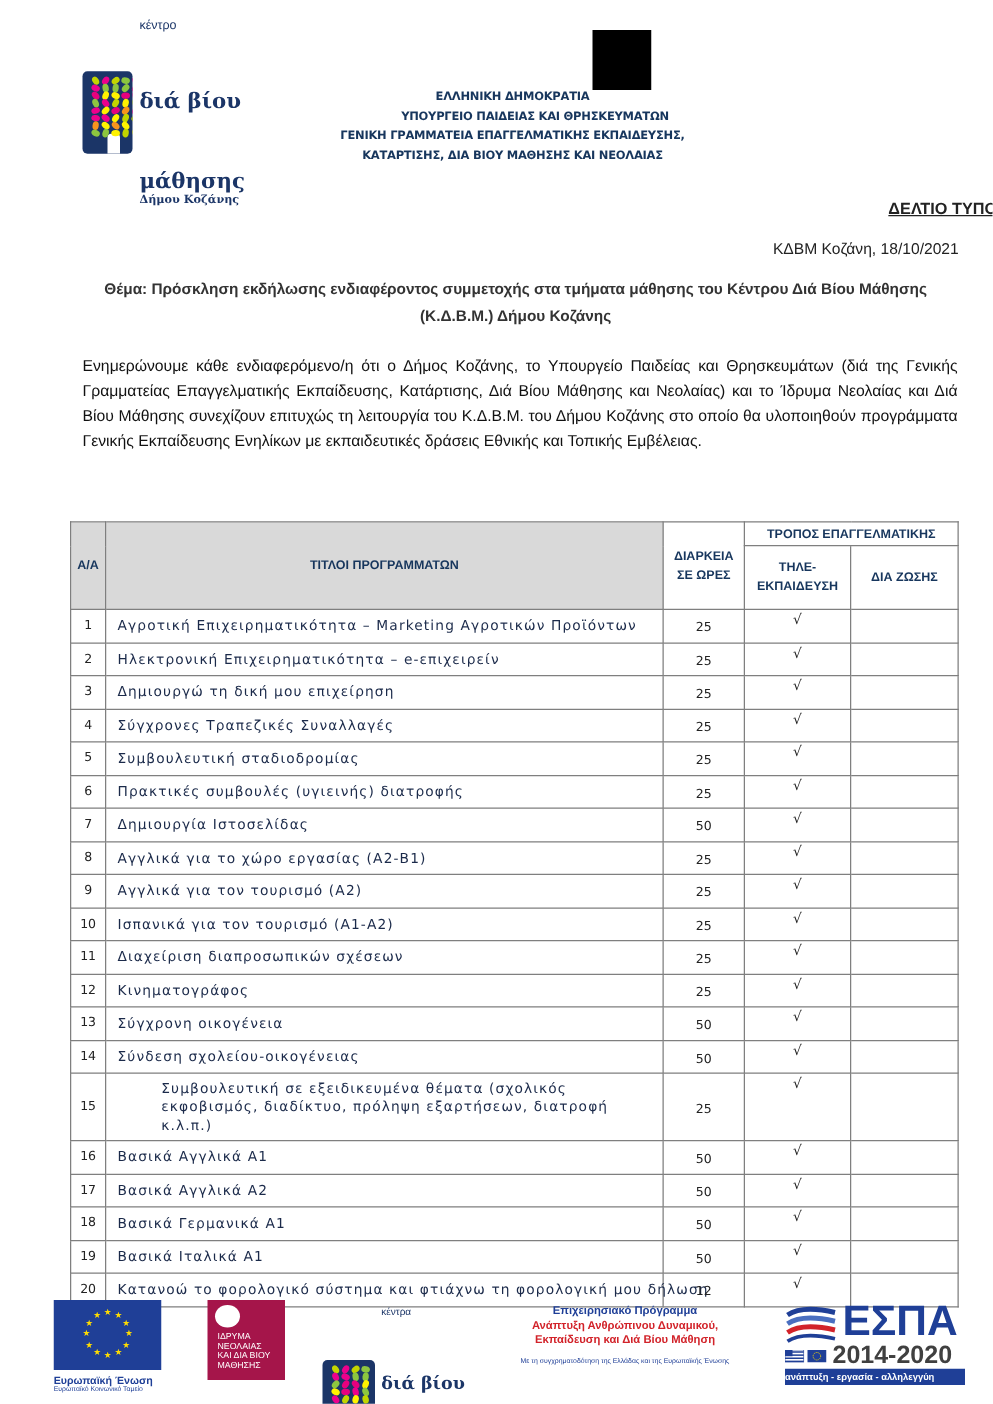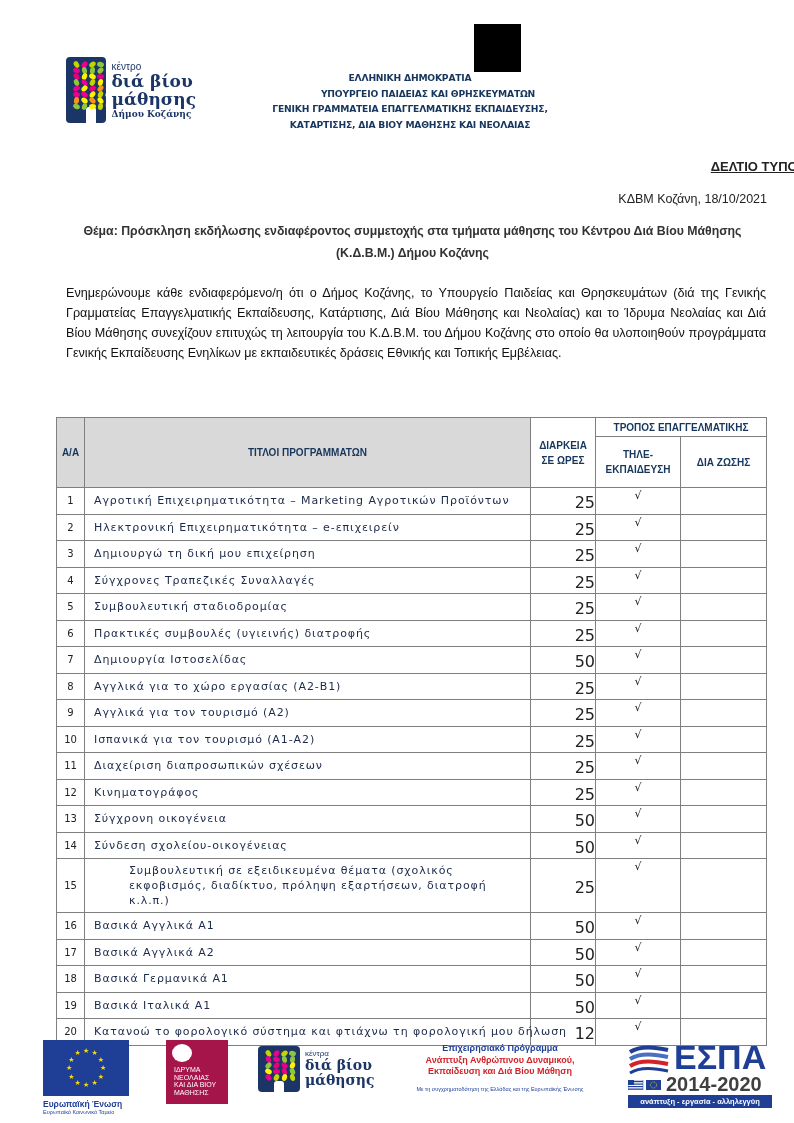--- a/index.html
+++ b/index.html
@@ -6,21 +6,21 @@
   body { width: 794px; height: 1123px; position: relative; overflow: hidden;
          font-family: "Liberation Sans", "DejaVu Sans", sans-serif; color: #000; }
 
   
   .logo-main { position: absolute; left: 66px; top: 57px; width: 130px; height: 66px; display: flex; align-items: center; }
   .logo-square { width: 50px; height: 66px; background: #1b3567; border-radius: 4px; position: relative; overflow: hidden; }
   .tree-dot { position: absolute; width: 7px; height: 5px; border-radius: 50%; }
   .trunk { position: absolute; left: 20px; bottom: 0; width: 10px; height: 16px; background: #ffffff; border-radius: 3px 3px 0 0; }
   .logo-text { margin-left: 6px; color: #1b3567; line-height: 1; }
   .logo-text .small { font-size: 10px; }
-  .logo-text .big { font-family: "DejaVu Serif", serif; font-size: 17px; font-weight: bold; line-height: 18px; }
+  .logo-text .big { font-family: "DejaVu Serif", serif; font-size: 17px; font-weight: bold; line-height: 18px; margin-top: 46px; }
   .logo-text .sub { font-family: "DejaVu Serif", serif; font-size: 9px; font-weight: bold; margin-top: 2px; }
 
   .redact { position: absolute; left: 474px; top: 24px; width: 47px; height: 48px; background: #000; }
 
   .gov { position: absolute; left: 200px; top: 70px; width: 420px; text-align: center; color: #17365d;
          font-family: "DejaVu Sans", sans-serif; font-size: 9.2px; font-weight: bold; line-height: 15.5px; letter-spacing: -0.2px; }
   .gov div:nth-child(2) { padding-left: 36px; }
 
   .press-title { position: absolute; left: 12px; width: 100%; top: 159px; text-align: right; font-size: 13px; font-weight: bold;
                  text-decoration: underline; color: #222; }
@@ -33,21 +33,21 @@
   
   .tbl { position: absolute; left: 56px; top: 417px; width: 710px; border-collapse: collapse; table-layout: fixed;
          font-family: "DejaVu Sans", sans-serif; color: #1b2a4a; }
   .tbl td, .tbl th { border: 1px solid #7f7f7f; padding: 0; font-size: 11px; vertical-align: middle; }
   .tbl th { background: #d9d9d9; color: #17365d; font-weight: bold; font-size: 10px; text-align: center; line-height: 15px;
             font-family: "Liberation Sans", sans-serif; }
   .tbl th.hl { background: #ffffff; }
   .tbl td.num { text-align: center; font-size: 10px; color: #222; }
   .tbl td.title { padding-left: 9px; font-size: 11px; letter-spacing: 0.9px; color: #1b2a4a; white-space: nowrap; overflow: visible; }
   .tbl td.title.wrap { white-space: normal; line-height: 15px; padding-left: 44px; }
-  .tbl td.hours { text-align: right; font-size: 16px; color: #222; padding-top: 4px; }
+  .tbl td.hours { text-align: center; font-size: 10px; color: #222; padding-top: 4px; }
   .tbl td.check { text-align: center; font-size: 11px; color: #222; vertical-align: top; padding-top: 1px; }
   .tbl tr.row td { height: 21.5px; }
   .tbl tr.row.tall td { height: 49px; }
 
   
   .eu { position: absolute; left: 43px; top: 1040px; width: 88px; }
   .eu-flag { width: 86px; height: 56px; background: #1f3f97; position: relative; }
   .eu-star { position: absolute; color: #ffdd00; font-size: 7px; line-height: 7px; }
   .eu-cap1 { font-size: 8.5px; font-weight: bold; color: #1f3f97; margin-top: 3px; white-space: nowrap; }
   .eu-cap2 { font-size: 5.5px; color: #1f3f97; white-space: nowrap; }
@@ -63,21 +63,21 @@
   .ep .l1 { color: #1f3f97; font-size: 9px; }
   .ep .l2 { color: #d2232a; font-size: 9px; }
   .ep .l3 { color: #1f3f97; font-size: 5.5px; font-weight: normal; margin-top: 6px; }
 
   .espa { position: absolute; left: 628px; top: 1040px; width: 144px; height: 68px; }
   .espa .waves { position: absolute; left: 0; top: 4px; width: 42px; height: 32px; }
   .espa .word { position: absolute; left: 46px; top: -2px; font-size: 34px; font-weight: bold; color: #1f3f97; letter-spacing: 0; line-height: 38px; }
   .espa .years { position: absolute; left: 38px; top: 34px; font-size: 20px; color: #404040; font-weight: bold; line-height: 20px; }
   .espa .flags { position: absolute; left: 0; top: 40px; width: 34px; height: 10px; }
   .espa .band { position: absolute; left: 0; top: 55px; width: 144px; height: 13px; background: #1f3f97; color: #fff; font-size: 7.5px;
-                text-align: center; line-height: 13px; font-weight: bold; }
+                line-height: 13px; font-weight: bold; }
 </style>
 </head>
 <body>
 
 <div class="logo-main">
   <div class="logo-square" id="tree1">
     <div class="trunk"></div>
   <div class="tree-dot" style="left: 7px; top: 5px; background: rgb(194, 213, 0); transform: rotate(238deg);"></div>
       <div class="tree-dot" style="left: 15px; top: 5px; background: rgb(236, 0, 140); transform: rotate(665deg);"></div>
       <div class="tree-dot" style="left: 23px; top: 5px; background: rgb(194, 213, 0); transform: rotate(322deg);"></div>

